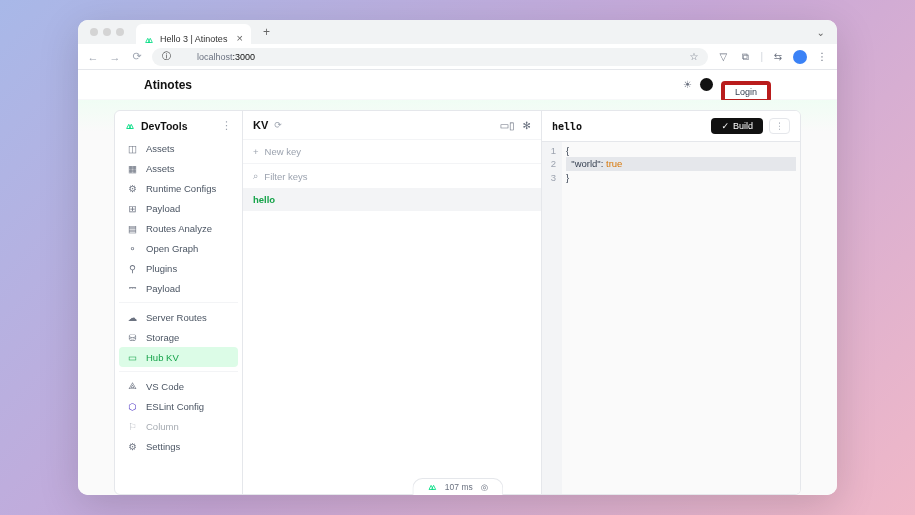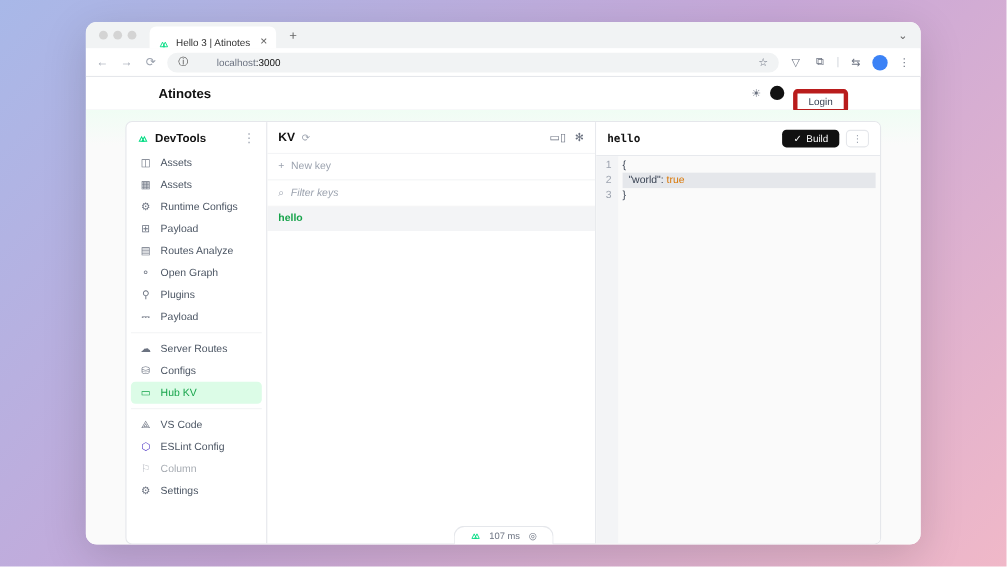--- a/index.html
+++ b/index.html
@@ -164,21 +164,21 @@
             </div>
         </div>
         <div class="sidebar-sep"></div>
         <div class="sidebar-items">
           <div class="sidebar-item">
               <span class="sb-ico">☁</span>
               <span>Server Routes</span>
             </div>
           <div class="sidebar-item">
               <span class="sb-ico">⛁</span>
-              <span>Configs</span>
+              <span>Storage</span>
             </div>
           <div class="sidebar-item active">
               <span class="sb-ico">▭</span>
               <span>Hub KV</span>
             </div>
         </div>
         <div class="sidebar-sep"></div>
         <div class="sidebar-items">
           <div class="sidebar-item">
               <span class="sb-ico">⟁</span>
@@ -209,21 +209,21 @@
               <span style="font-size:10px;">▭▯</span>
               <span style="font-size:10px;">✻</span>
             </div>
           </div>
           <div class="kv-newkey">
             <span>+</span>
             <span>New key</span>
           </div>
           <div class="kv-filter">
             <span>⌕</span>
-            <span style="color:#9ca3af;font-style:italic;">Filter keys</span>
+            <span style="color:#9ca3af;">Filter keys</span>
           </div>
           <div class="kv-list">
             <div class="kv-item selected"><span>hello</span></div>
           </div>
         </div>
 
         <div class="editor-panel">
           <div class="editor-header">
             <span class="editor-key">hello</span>
             <button class="save-btn">

